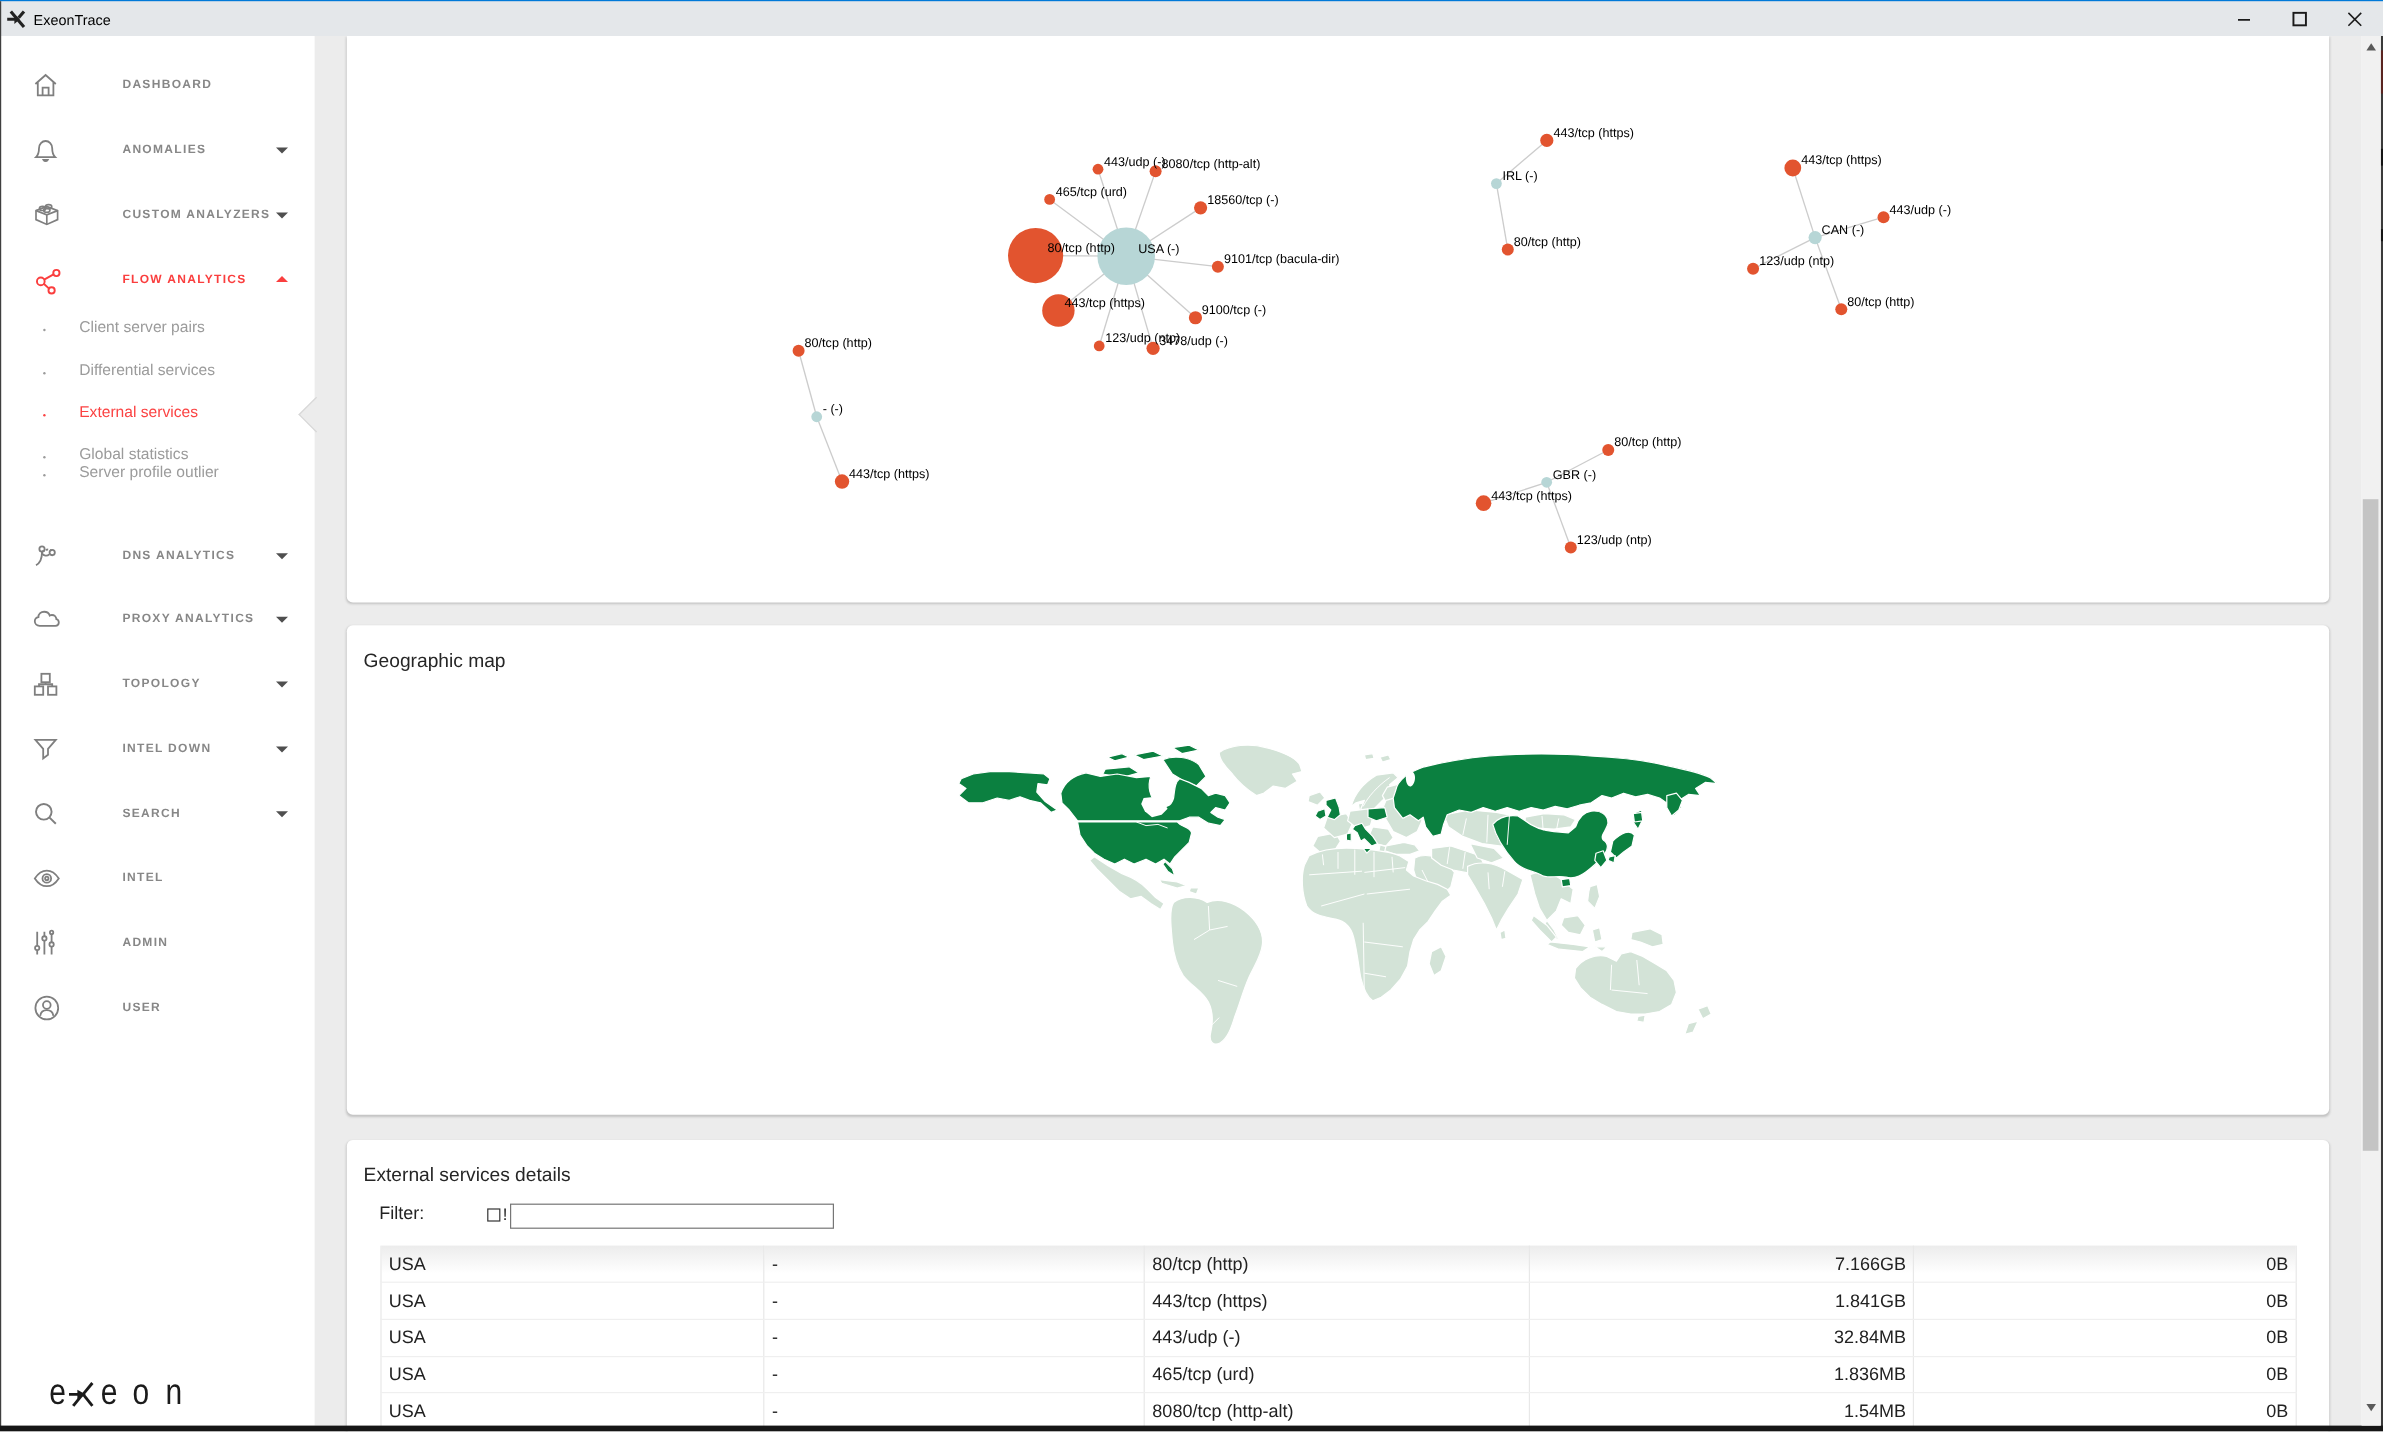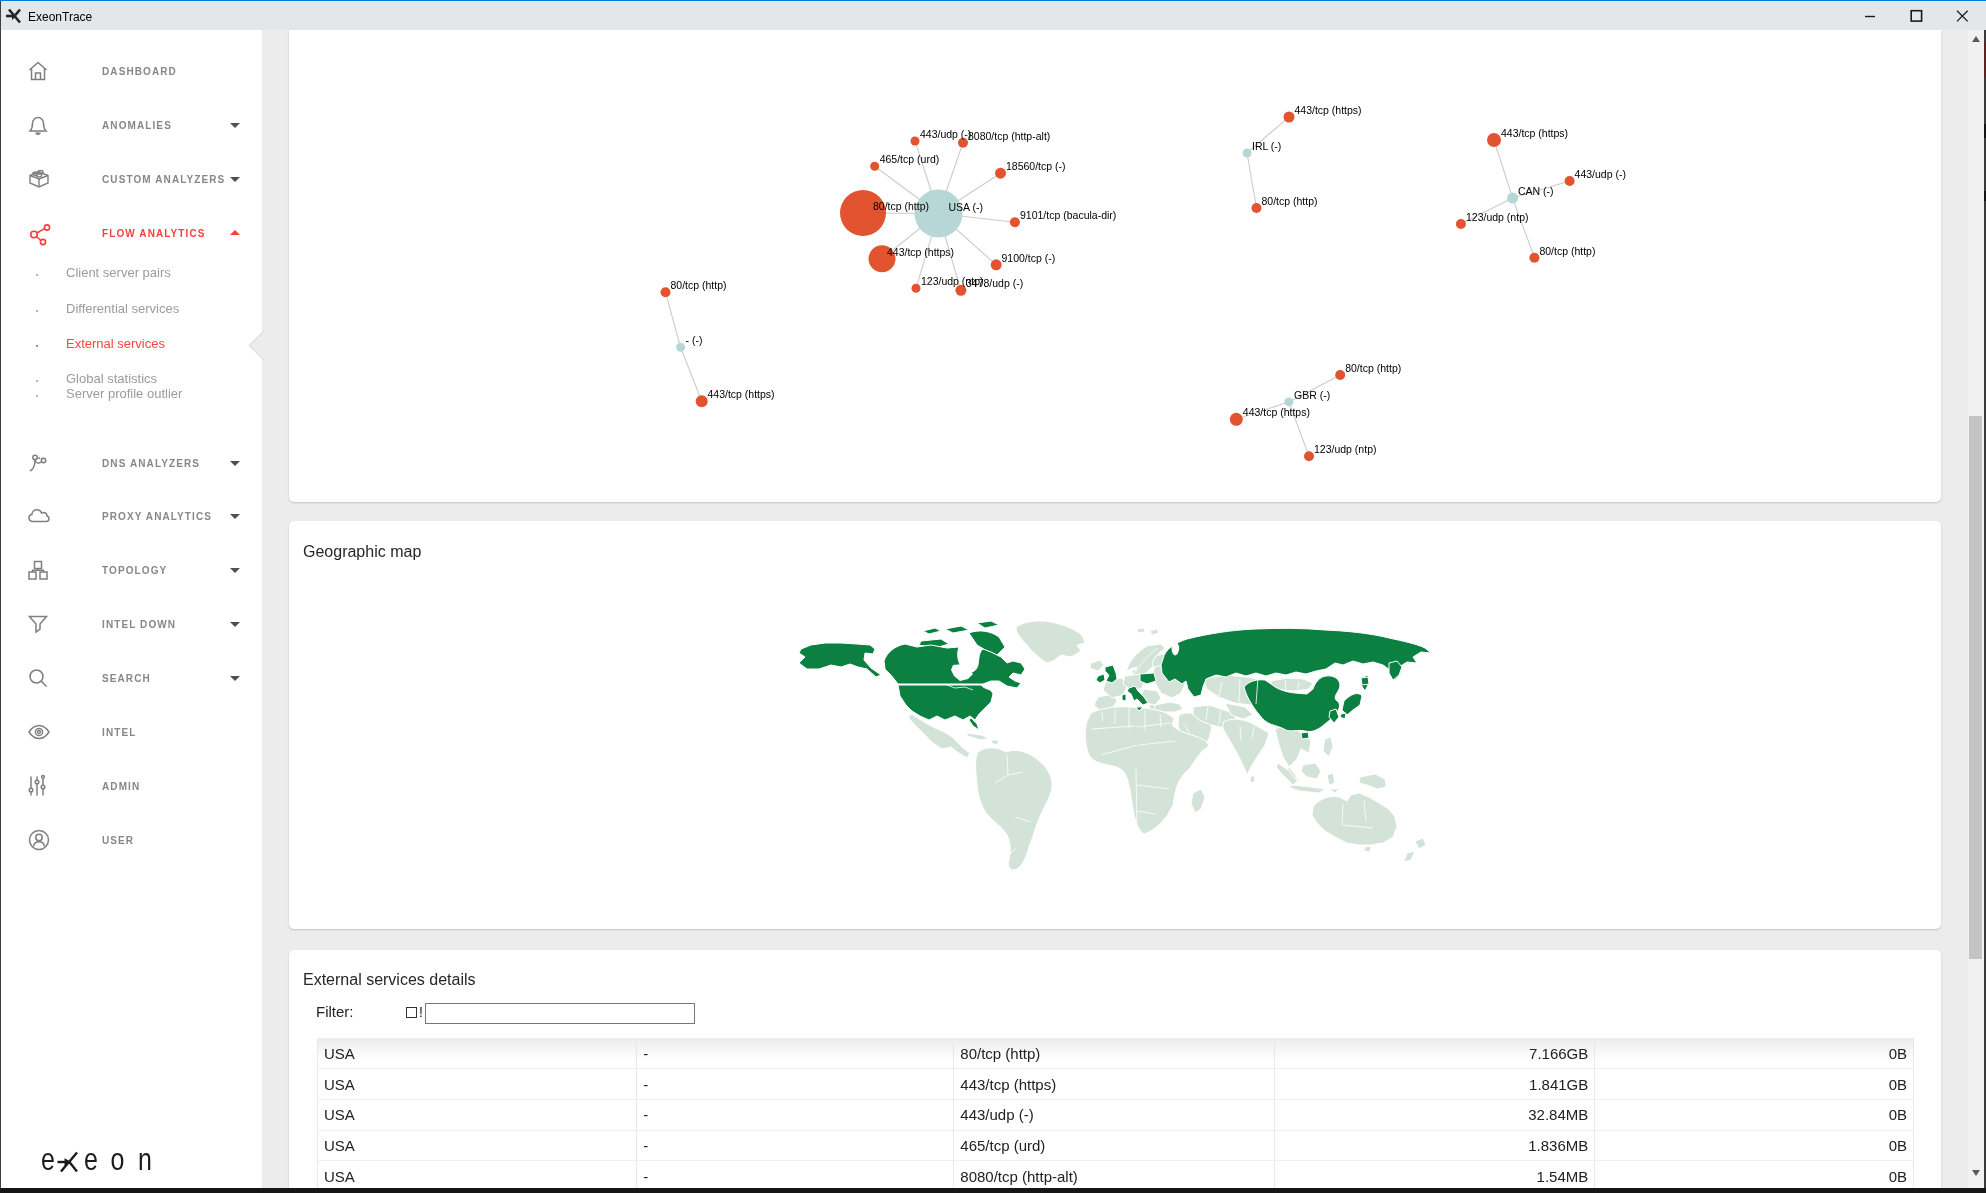--- a/index.html
+++ b/index.html
@@ -361,21 +361,21 @@
       <div class="lbl">Server profile outlier</div>
     </div>
   <div class="mitem" style="top:421px;">
     <svg class="icn" width="22" height="22" viewBox="0 0 22 22" fill="none" stroke="#7f7f7f" stroke-width="1.5">
       <path d="M3,19 C7,17 8,13 8,8"></path>
       <path d="M8,8 C8,11 12,12 14,10"></path>
       <circle cx="8" cy="5.5" r="2.2"></circle>
       <circle cx="16.5" cy="8.5" r="2.2"></circle>
       <path d="M8,8 C10,6 14,5 16,7" stroke-dasharray="2,1.6"></path>
     </svg>
-    <div class="lbl">DNS ANALYZERS</div>
+    <div class="lbl">DNS ANALYTICS</div>
     <div class="caret"></div>
   </div>
   <div class="mitem" style="top:474px;">
     <svg class="icn" width="24" height="22" viewBox="0 0 24 22" fill="none" stroke="#7f7f7f" stroke-width="1.5">
       <path d="M6,16.5 C3.5,16.5 2,14.8 2,12.8 C2,10.9 3.3,9.6 5,9.3 C5,6.6 7.2,4.8 9.8,4.8 C12,4.8 13.8,6 14.5,8 C15,7.7 15.6,7.5 16.3,7.5 C18.3,7.5 19.9,9 20,11 C21.3,11.3 22,12.5 22,13.8 C22,15.3 20.8,16.5 19.2,16.5 Z"></path>
     </svg>
     <div class="lbl">PROXY ANALYTICS</div>
     <div class="caret"></div>
   </div>
   <div class="mitem" style="top:528px;">

